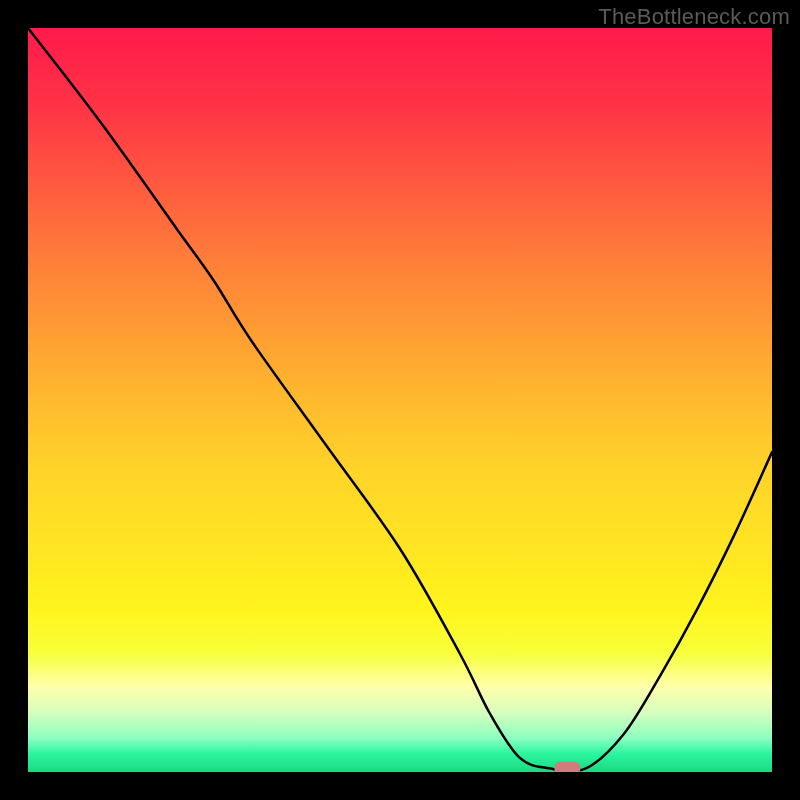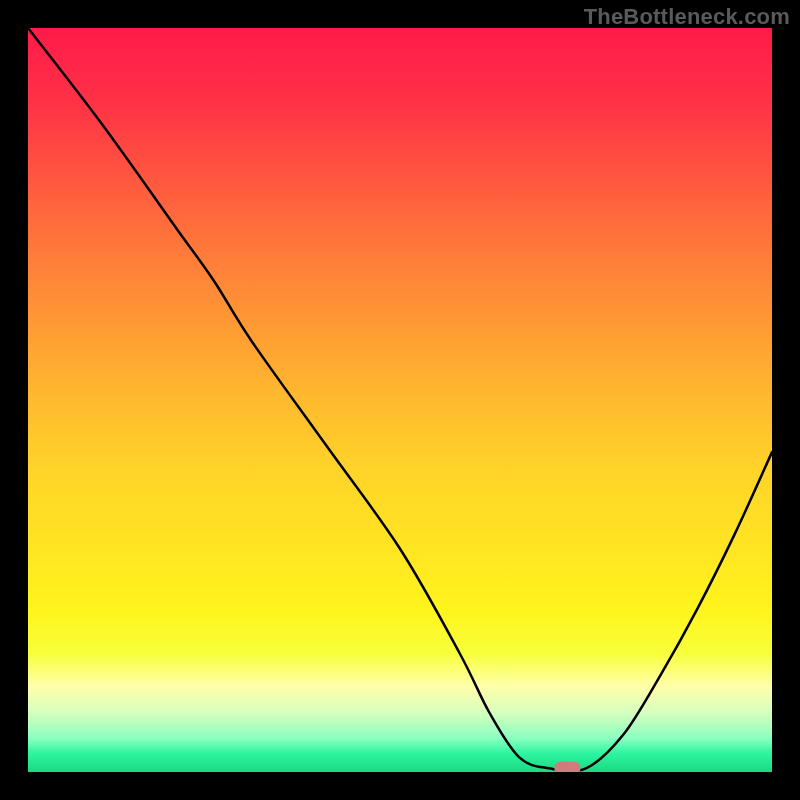--- a/index.html
+++ b/index.html
@@ -16,21 +16,21 @@
     width: 800px;
     height: 800px;
     background: #000;
   }
   .watermark {
     position: absolute;
     top: 4px;
     right: 10px;
     color: #5a5a5a;
     font-size: 22px;
-    font-weight: 700;
+    font-weight: 400;
     letter-spacing: 0.2px;
     z-index: 20;
   }
   .plot {
     position: absolute;
     left: 28px;
     top: 28px;
     width: 744px;
     height: 744px;
     overflow: hidden;

